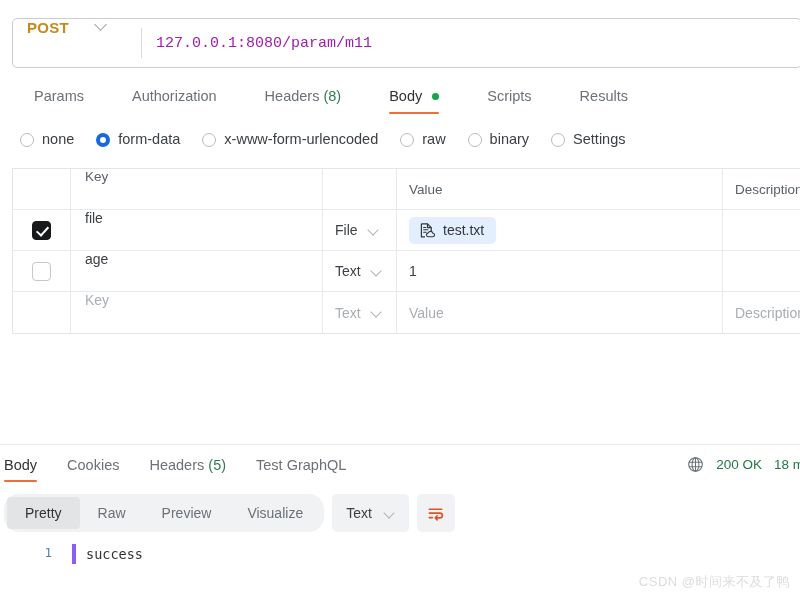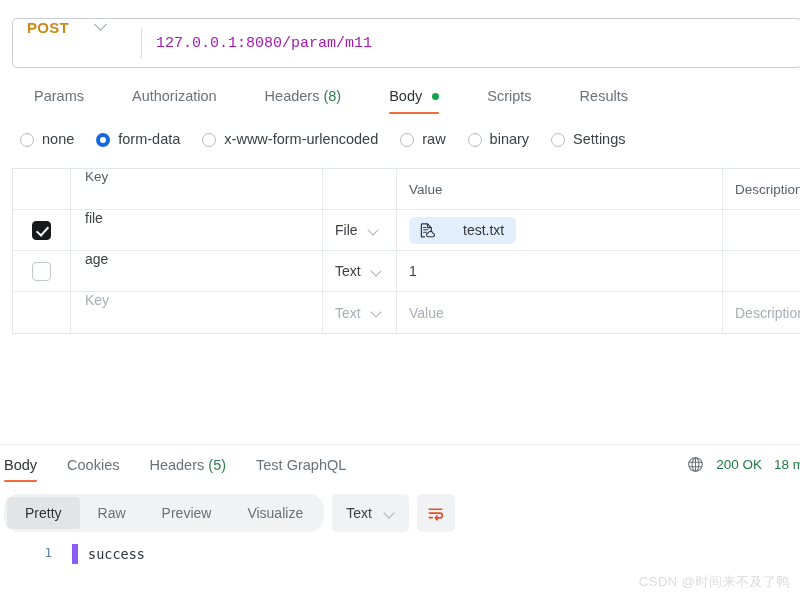--- a/index.html
+++ b/index.html
@@ -123,21 +123,21 @@
     content:""; position:absolute; left: 5.5px; top: 2.5px;
     width: 5px; height: 10px;
     border-right: 2.2px solid #fff; border-bottom: 2.2px solid #fff;
     transform: rotate(42deg);
   }
   .file-chip {
     display:flex; align-items:center; gap: 8px;
     background: #e3efff; border-radius: 5px;
     padding: 5px 12px 5px 9px;
   }
-  .file-chip .fname { font-size: 14px; color: #32363a; margin-left: 20px; }
+  .file-chip .fname { font-size: 14px; color: #32363a; }
 
   
   .split { position: absolute; left: 0; right: 0; top: 444px; height: 1px; background: #e8eaec; }
 
   
   .res-tabs { position: absolute; left: 4px; top: 455px; display: flex; }
   .res-tab {
     position: relative; font-size: 14.5px; color: #6b7177;
     padding: 2px 0 9px 0; margin-right: 30px; cursor: pointer; white-space: nowrap;
   }
@@ -175,21 +175,21 @@
   }
 
   
   .code-area { position: absolute; left: 0; right: 0; top: 542px; height: 30px; }
   .code-gutter {
     position: absolute; left: 30px; top: 3px; width: 22px; text-align: right;
     font-family: "DejaVu Sans Mono", monospace; font-size: 12.5px; color: #5a7fa8;
   }
   .code-line {
     position: absolute; left: 72px; top: 2px; right: 0;
-    border-left: 6px solid #8b5cf6;
+    border-left: 4px solid #8b5cf6;
     padding-left: 10px;
     font-family: "DejaVu Sans Mono", monospace; font-size: 13.5px; color: #2f3337;
     height: 20px; line-height: 20px;
   }
 
   
   .watermark {
     position: absolute; right: 10px; top: 573px;
     font-size: 13px; color: #dcdcdc; letter-spacing: .5px; white-space: nowrap;
   }

